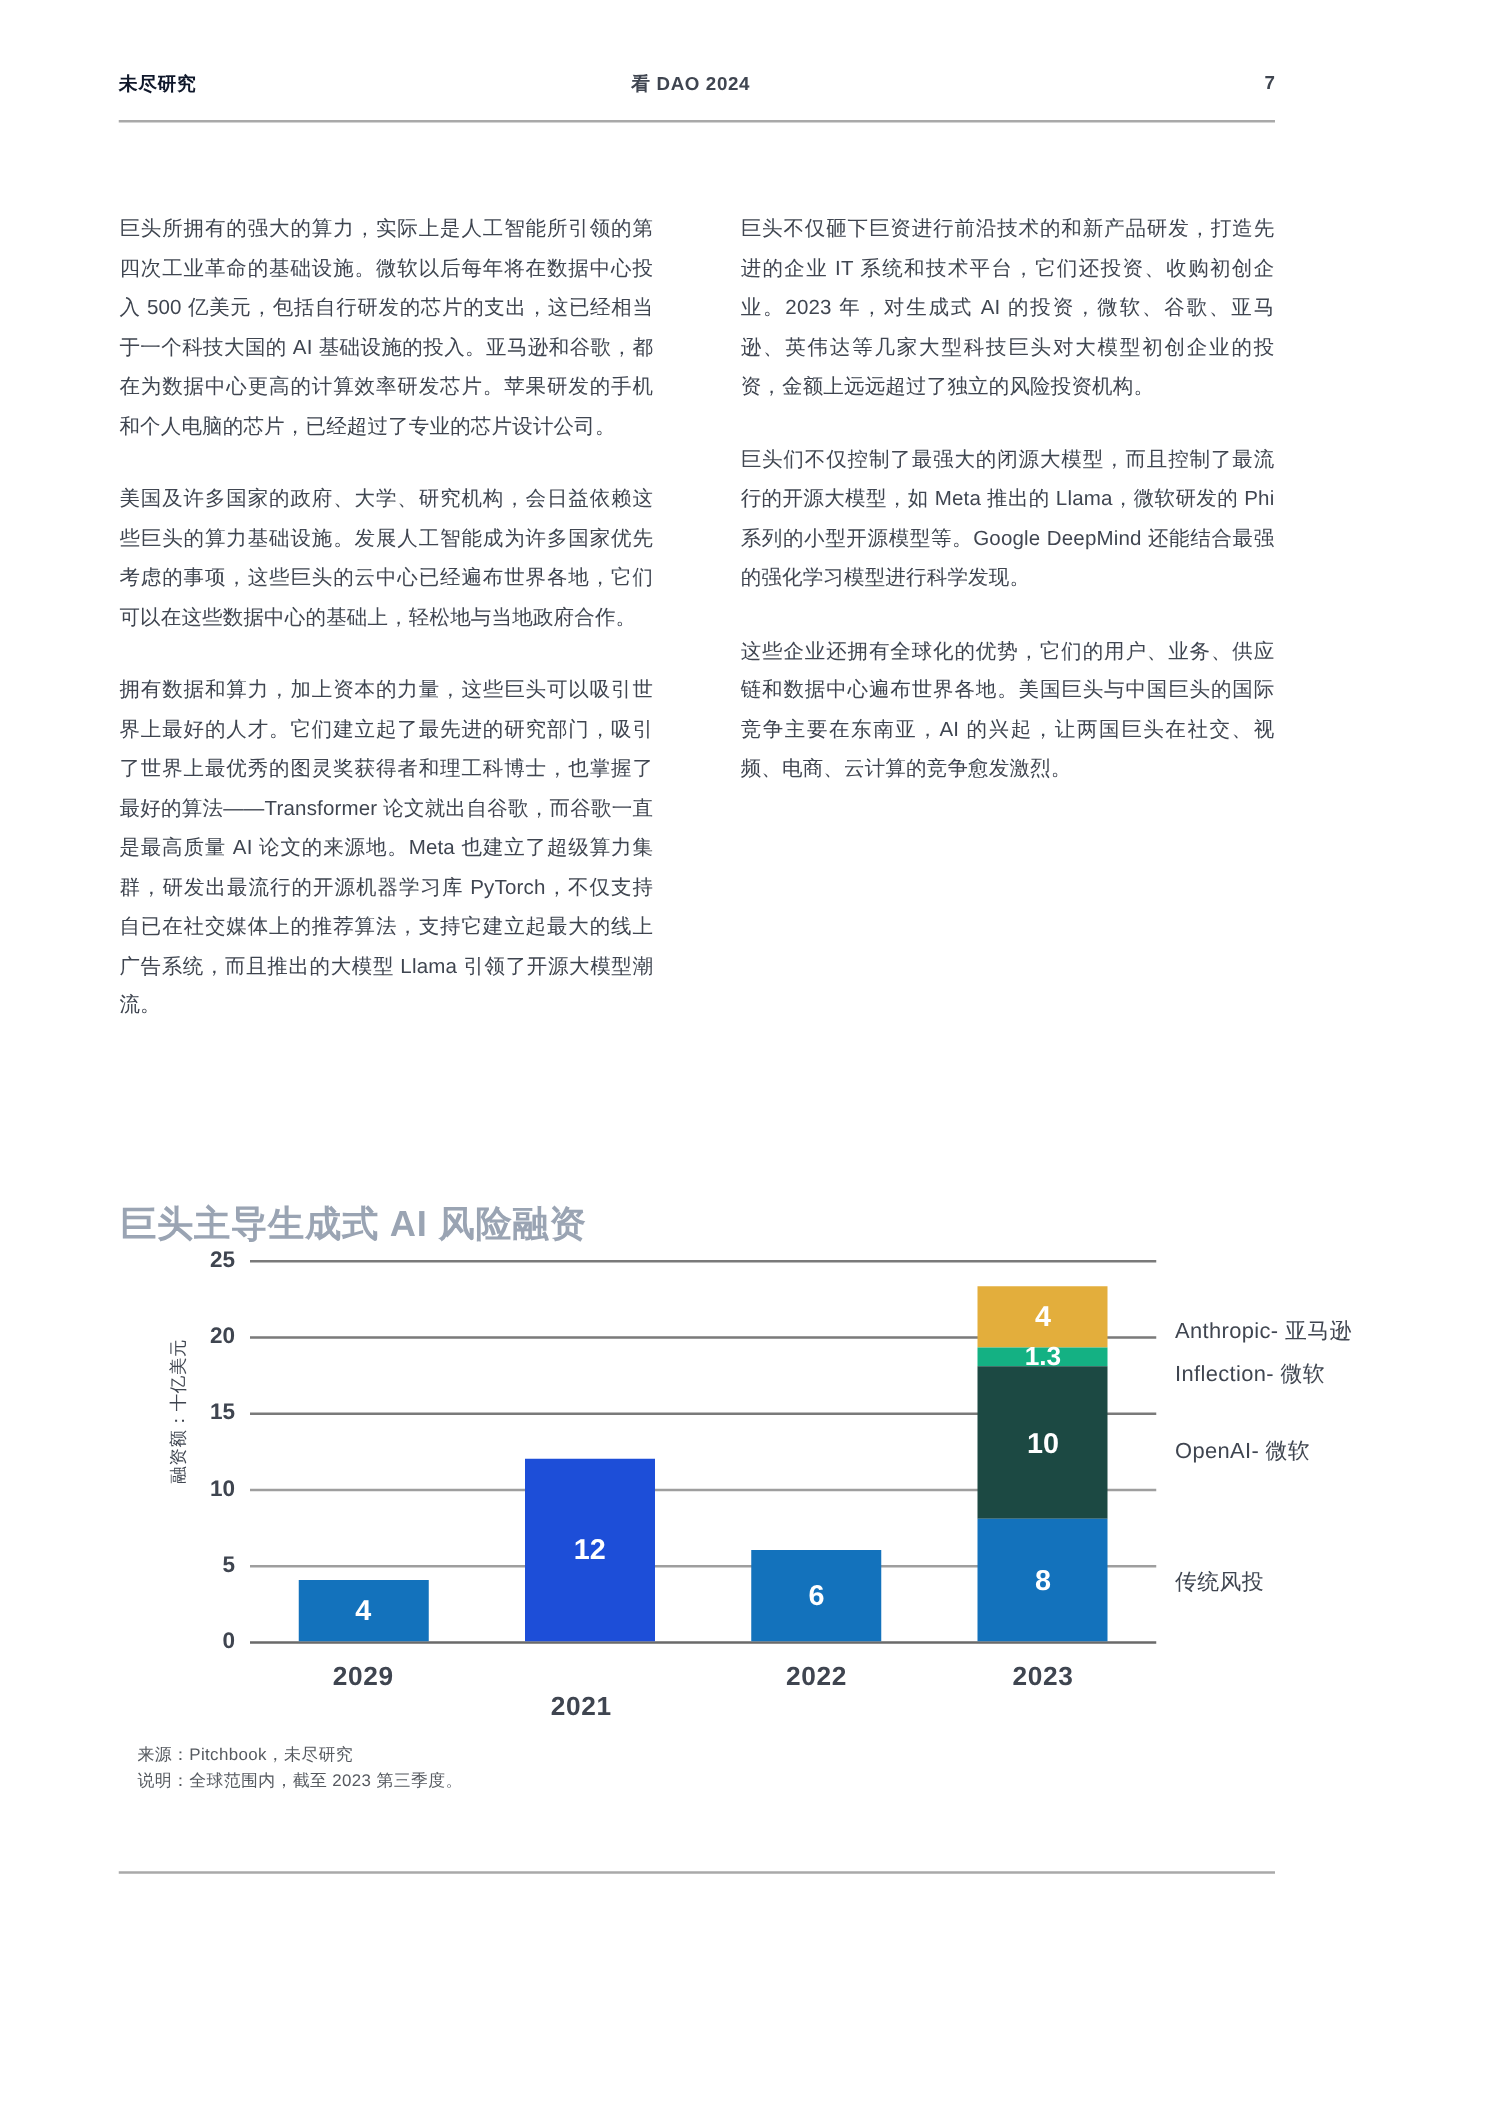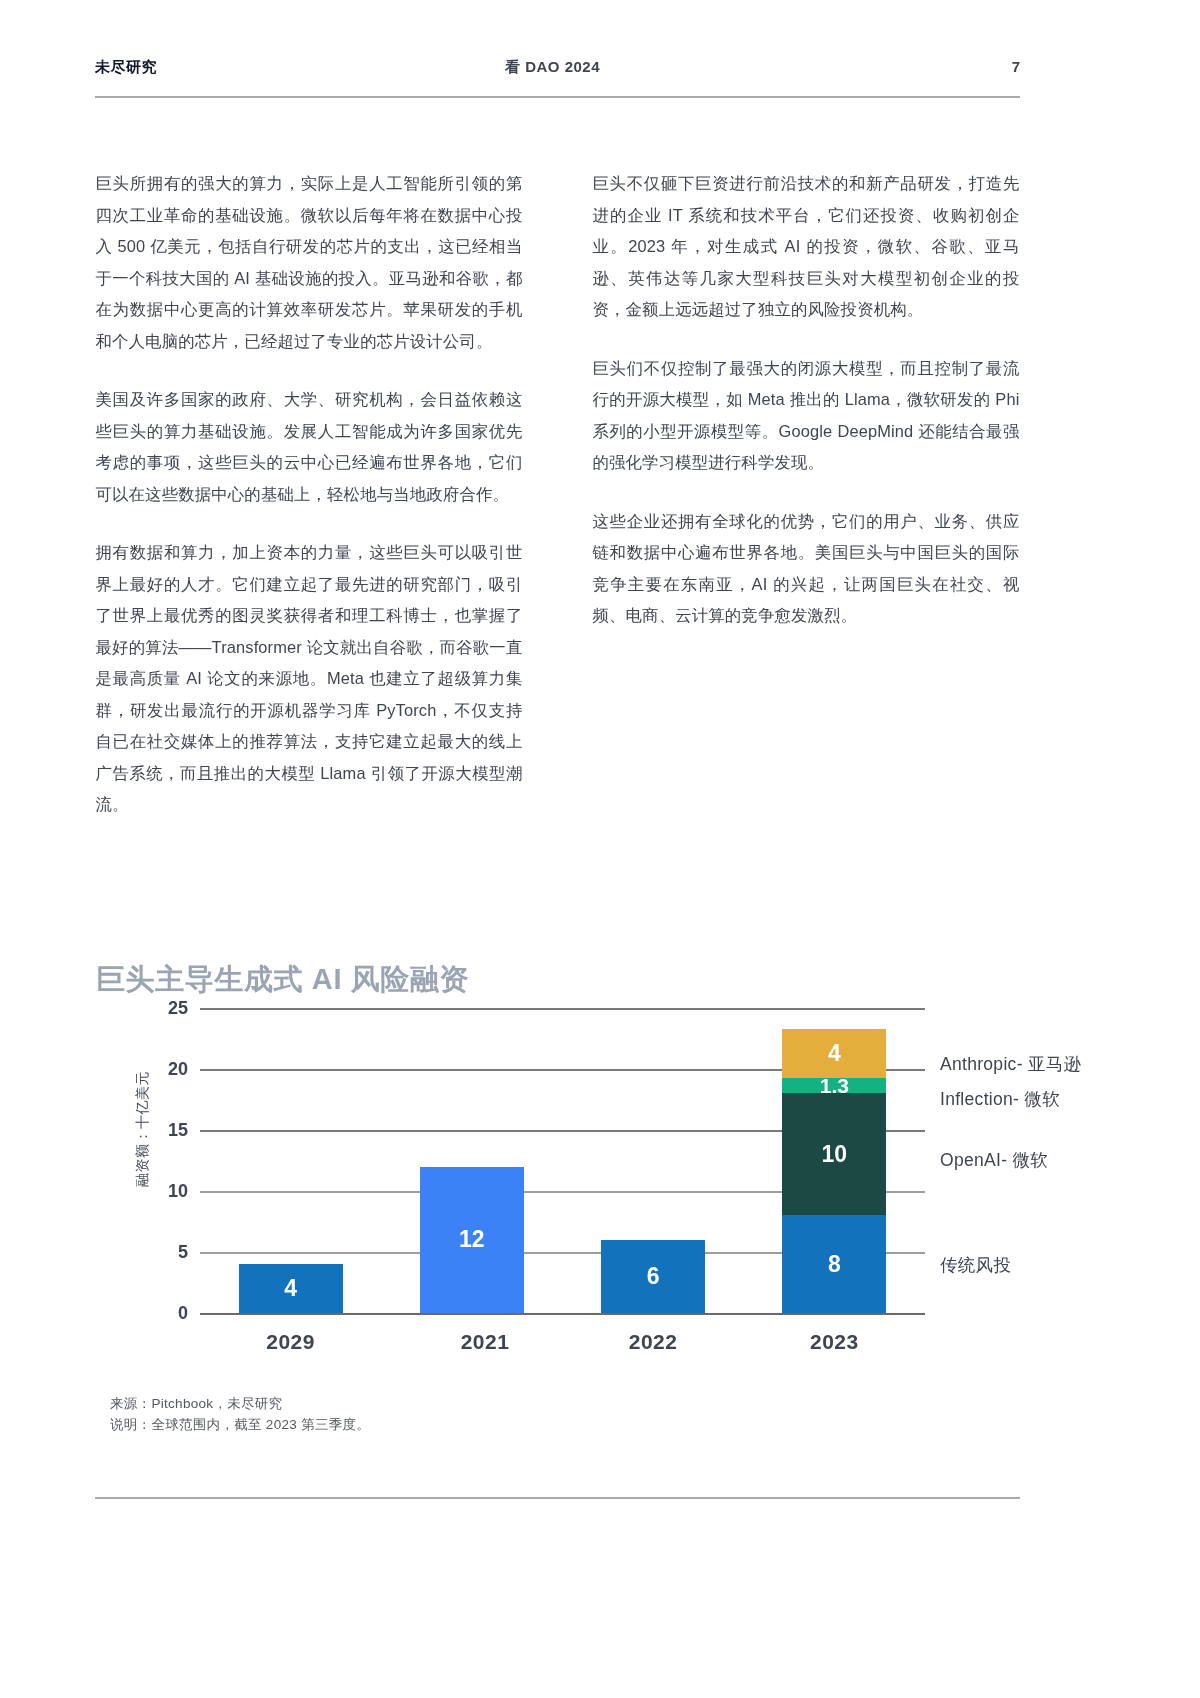--- a/index.html
+++ b/index.html
@@ -271,21 +271,21 @@
           <div class="ytick" style="top: 61px;">20</div>
           <div class="ytick" style="top: 0px;">25</div>
         </div>
       <div class="bars" id="bars-host">
           <div class="barcol" style="left: 38.625px;">
             <div class="seg" style="height: 48.8px; background: rgb(19, 114, 188);">
               <span>4</span>
             </div>
           </div>
           <div class="barcol" style="left: 219.875px;">
-            <div class="seg" style="height: 146.4px; background: #3b82f6;">
+            <div class="seg" style="height: 146.4px; background: #1d4ed8;">
               <span>12</span>
             </div>
           </div>
           <div class="barcol" style="left: 401.125px;">
             <div class="seg" style="height: 73.2px; background: rgb(19, 114, 188);">
               <span>6</span>
             </div>
           </div>
           <div class="barcol" style="left: 582.375px;">
             <div class="seg" style="height: 48.8px; background: rgb(227, 174, 60);">
@@ -297,21 +297,21 @@
             <div class="seg" style="height: 122px; background: rgb(28, 73, 67);">
               <span>10</span>
             </div>
             <div class="seg" style="height: 97.6px; background: rgb(19, 114, 188);">
               <span>8</span>
             </div>
           </div>
         </div>
       <div id="xtick-host">
           <div class="xtick" style="left: 20.625px;">2029</div>
-          <div class="xtick" style="left: 215px;">2021</div>
+          <div class="xtick" style="left: 195px; margin-top: 24px;">2021</div>
           <div class="xtick" style="left: 383.125px;">2022</div>
           <div class="xtick" style="left: 564.375px;">2023</div>
         </div>
     </div>
 
     <div class="legend-item" style="top:52px;">Anthropic- 亚马逊</div>
     <div class="legend-item" style="top:87px;">Inflection- 微软</div>
     <div class="legend-item" style="top:148px;">OpenAI- 微软</div>
     <div class="legend-item" style="top:253px;">传统风投</div>
   </div>

